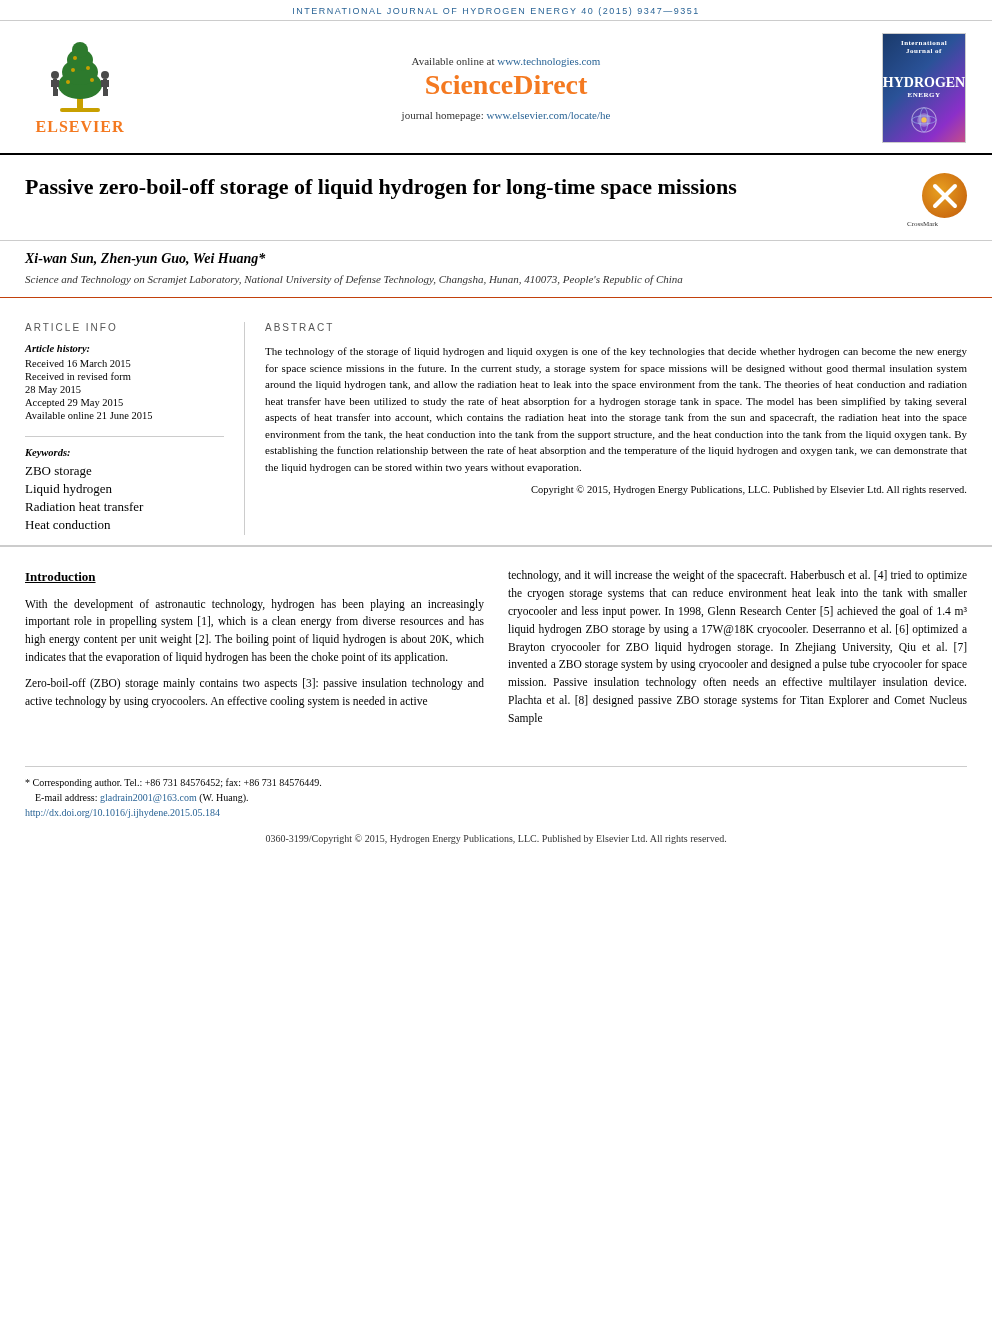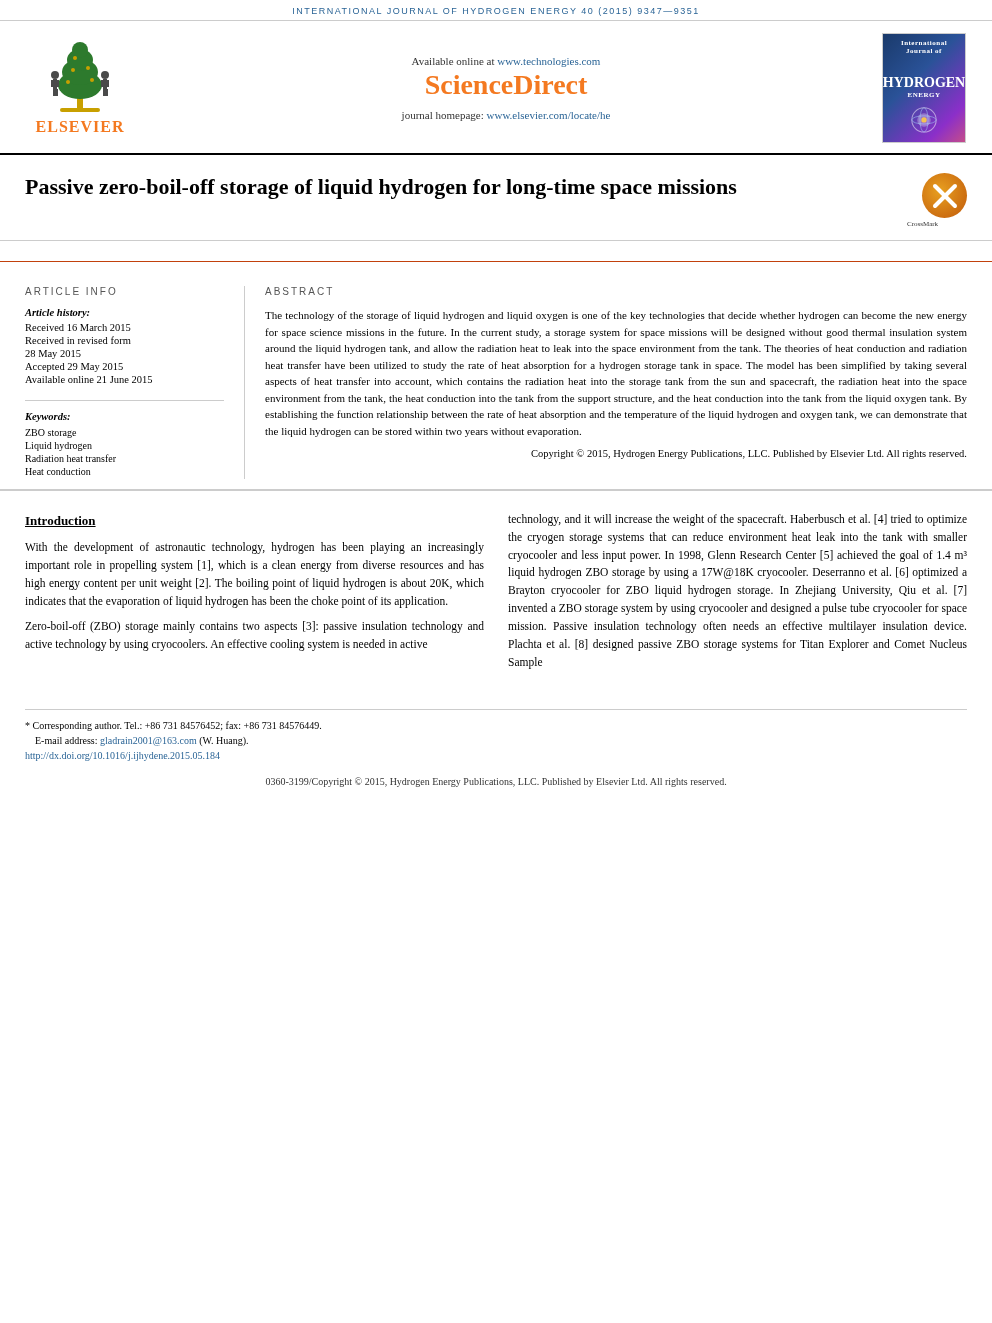--- a/index.html
+++ b/index.html
@@ -231,21 +231,21 @@
     }
 
     .keywords-label {
       font-size: 10.5px;
       font-style: italic;
       font-weight: bold;
       margin-bottom: 5px;
     }
 
     .keyword-item {
-      font-size: 10px;
+      font-size: 13px;
       margin-bottom: 2px;
     }
 
     .abstract-text {
       font-size: 11px;
       line-height: 1.5;
       text-align: justify;
       color: #000;
     }
 
@@ -393,20 +393,24 @@
       <svg viewBox="0 0 30 30" width="30" height="30">
         <line x1="5" y1="5" x2="25" y2="25" stroke="#fff" stroke-width="4" stroke-linecap="round"></line>
         <line x1="25" y1="5" x2="5" y2="25" stroke="#fff" stroke-width="4" stroke-linecap="round"></line>
       </svg>
     </div>
     <div class="crossmark-label">CrossMark</div>
   </div>
 </div>
 
 <div class="authors-section">
+  <div class="authors-names">
+    <span>Xi-wan Sun, Zhen-yun Guo, Wei Huang*</span>
+  </div>
+  <div class="authors-affiliation">Science and Technology on Scramjet Laboratory, National University of Defense Technology, Changsha, Hunan, 410073, People's Republic of China</div>
 </div>
 
 <div class="two-col-section">
 
   <div class="left-col">
     <div class="col-header">ARTICLE INFO</div>
 
     <div class="article-info-group">
       <div class="info-label">Article history:</div>
       <div class="info-date">Received 16 March 2015</div>

